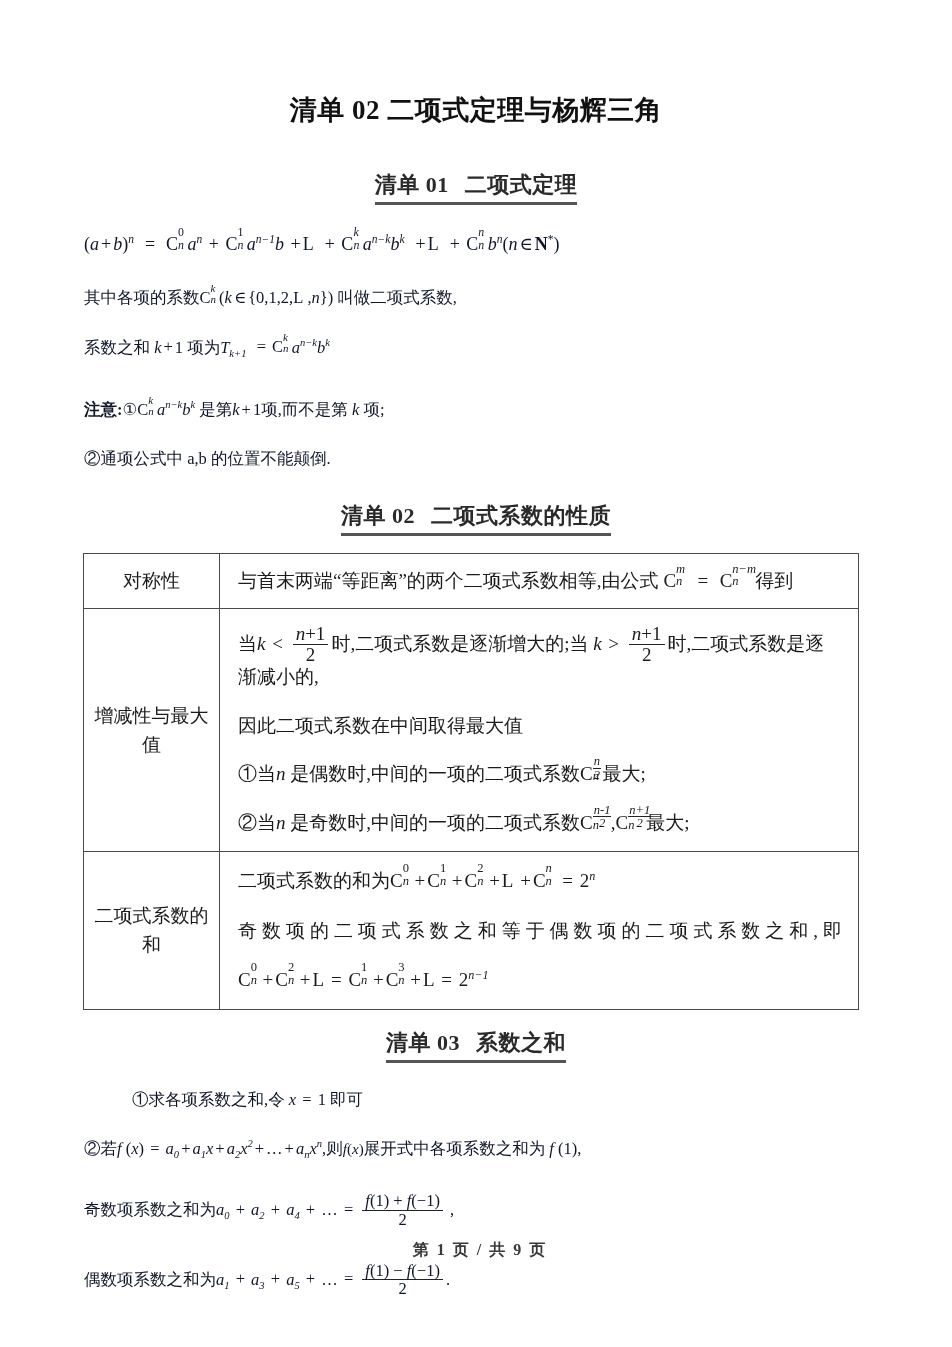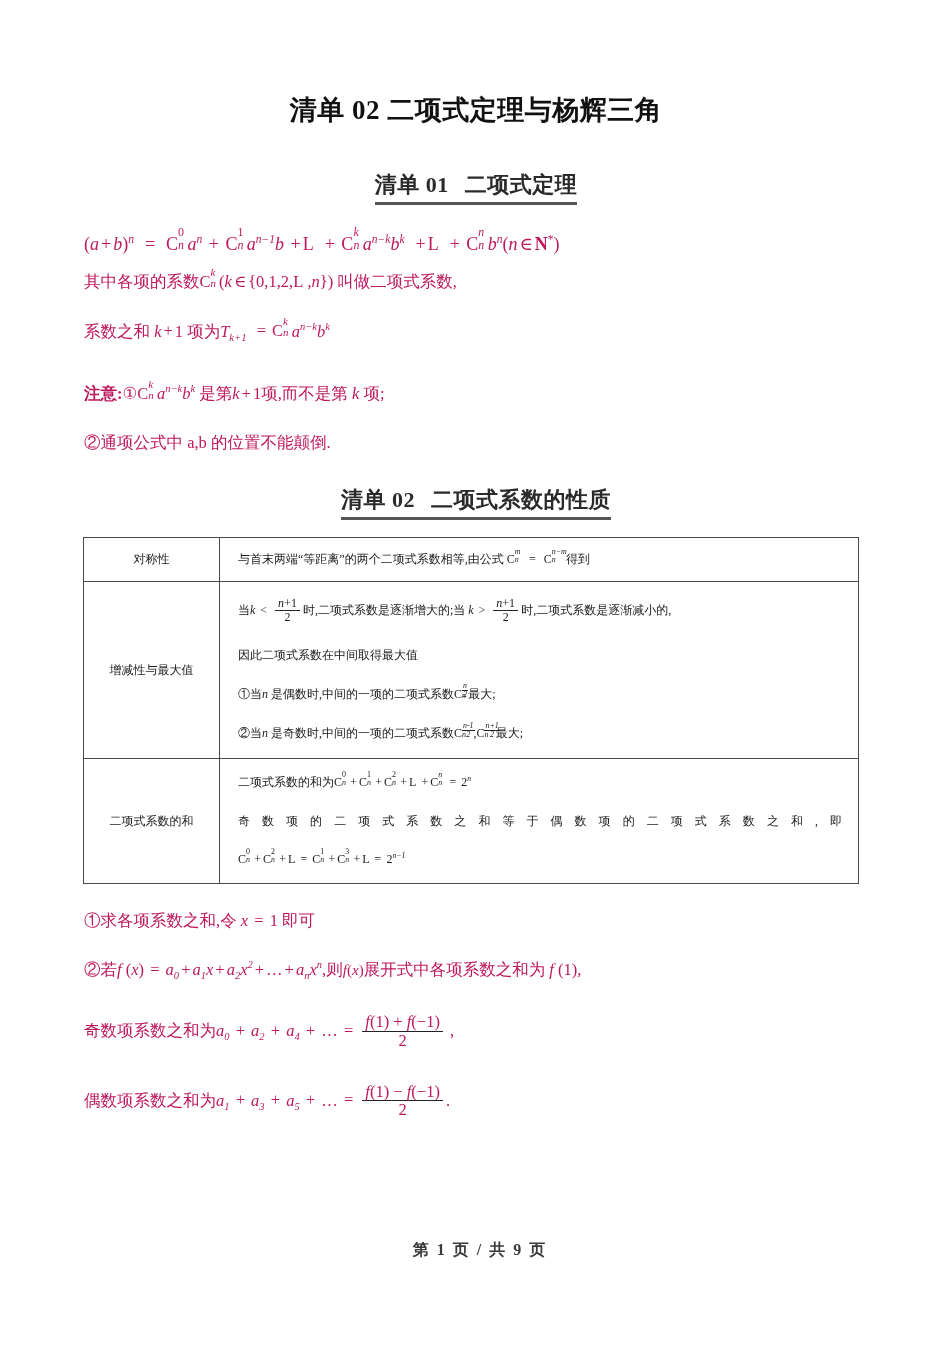--- a/index.html
+++ b/index.html
@@ -49,21 +49,21 @@
     letter-spacing: 0.5px;
   }
   .sh-gap { display: inline-block; width: 16px; }
 
   
   .para {
     font-size: 16.5px;
     line-height: 1.5;
     margin: 0;
     padding: 0 84px;
-    color: #be185d;
+    color: #0f172a;
   }
 
   
   .mi { font-style: italic; font-family: "Liberation Serif", serif; }
   .mr { font-style: normal; font-family: "Liberation Serif", serif; }
   .mb { font-weight: bold; font-style: normal; }
   .op { padding: 0 2px; }
 
   
   .comb {
@@ -123,21 +123,21 @@
   
   .props-table {
     width: 776px;
     margin: 0 0 0 83px;
     border-collapse: collapse;
     table-layout: fixed;
   }
   .props-table td {
     border: 1.3px solid #4a4a4a;
     vertical-align: middle;
-    font-size: 12px;
+    font-size: 19px;
     line-height: 1.55;
     color: #1b1b1b;
   }
   .props-table td.lab {
     width: 136px;
     text-align: center;
     padding: 10px 6px;
   }
   .props-table td.val {
     padding: 12px 16px 12px 18px;
@@ -182,21 +182,21 @@
     <span class="comb w1"><span class="cbase">C</span><span class="csup" style="font-style:normal;">1</span><span class="csub">n</span></span><span class="mi">a</span><sup class="s">n−1</sup><span class="mi">b</span>
     <span class="op">+</span><span class="mr">L</span>
     <span class="op">&nbsp;+</span>
     <span class="comb w1"><span class="cbase">C</span><span class="csup">k</span><span class="csub">n</span></span><span class="mi">a</span><sup class="s">n−k</sup><span class="mi">b</span><sup class="s">k</sup>
     <span class="op">&nbsp;+</span><span class="mr">L</span>
     <span class="op">&nbsp;+</span>
     <span class="comb w1"><span class="cbase">C</span><span class="csup">n</span><span class="csub">n</span></span><span class="mi">b</span><sup class="s">n</sup><span class="mr">(</span><span class="mi">n</span><span class="op">∈</span><span class="mb">N</span><sup class="sr">*</sup><span class="mr">)</span>
   </p>
 
 
-  <p class="para" style="margin-top:12px;">
+  <p class="para" style="margin-top:28px;">
     <span>其中各项的系数</span><span class="comb w1"><span class="cbase">C</span><span class="csup">k</span><span class="csub">n</span></span><span class="mr">(</span><span class="mi">k</span><span class="op">∈</span><span class="mr">{0,1,2,L&nbsp;,</span><span class="mi">n</span><span class="mr">})</span>&nbsp;<span>叫做二项式系数,</span>
   </p>
 
   <p class="para" style="margin-top:24px;">
     <span>系数之和</span>&nbsp;<span class="mi">k</span><span class="op">+</span><span class="mr">1</span>&nbsp;<span>项为</span><span class="mi">T</span><sub class="s">k+1</sub>
     <span class="op">&nbsp;=&nbsp;</span><span class="comb w1"><span class="cbase">C</span><span class="csup">k</span><span class="csub">n</span></span><span class="mi">a</span><sup class="s">n−k</sup><span class="mi">b</span><sup class="s">k</sup>
   </p>
 
   <p class="para" style="margin-top:36px;">
     <b>注意:</b><span>①</span><span class="comb w1"><span class="cbase">C</span><span class="csup">k</span><span class="csub">n</span></span><span class="mi">a</span><sup class="s">n−k</sup><span class="mi">b</span><sup class="s">k</sup>&nbsp;<span>是第</span><span class="mi">k</span><span class="op">+</span><span class="mr">1</span><span>项,而不是第</span>&nbsp;<span class="mi">k</span>&nbsp;<span>项;</span>
@@ -250,22 +250,27 @@
           </p>
           <p class="justified">奇数项的二项式系数之和等于偶数项的二项式系数之和,即</p>
           <p>
             <span class="comb w1"><span class="cbase">C</span><span class="csup" style="font-style:normal;">0</span><span class="csub">n</span></span><span class="op">+</span><span class="comb w1"><span class="cbase">C</span><span class="csup" style="font-style:normal;">2</span><span class="csub">n</span></span><span class="op">+</span><span class="mr">L</span><span class="op">&nbsp;=&nbsp;</span><span class="comb w1"><span class="cbase">C</span><span class="csup" style="font-style:normal;">1</span><span class="csub">n</span></span><span class="op">+</span><span class="comb w1"><span class="cbase">C</span><span class="csup" style="font-style:normal;">3</span><span class="csub">n</span></span><span class="op">+</span><span class="mr">L</span><span class="op">&nbsp;=&nbsp;</span><span class="mr">2</span><sup class="s">n−1</sup>
           </p>
         </td>
       </tr>
     </tbody>
   </table>
 
-
-  <p class="para" style="margin-top:25px;">
+  <div class="section-head" style="margin-top:18px;">
+    <span class="sh-inner">
+      <span>清单 03</span><span class="sh-gap"></span><span>系数之和</span>
+    </span>
+  </div>
+
+  <p class="para" style="margin-top:25px;margin-left:48px;">
     <span>①求各项系数之和,令</span>&nbsp;<span class="mi">x</span><span class="op">&nbsp;=&nbsp;</span><span class="mr">1</span>&nbsp;<span>即可</span>
   </p>
 
   <p class="para" style="margin-top:24px;">
     <span>②若</span><span class="mi">f</span>&nbsp;<span class="mr">(</span><span class="mi">x</span><span class="mr">)</span><span class="op">&nbsp;=&nbsp;</span><span class="mi">a</span><sub class="s">0</sub><span class="op">+</span><span class="mi">a</span><sub class="s">1</sub><span class="mi">x</span><span class="op">+</span><span class="mi">a</span><sub class="s">2</sub><span class="mi">x</span><sup class="s">2</sup><span class="op">+</span><span class="mr">…</span><span class="op">+</span><span class="mi">a</span><sub class="s">n</sub><span class="mi">x</span><sup class="s">n</sup><span>,则</span><span class="mi" style="font-size:0.92em;">f</span><span class="mr" style="font-size:0.92em;">(</span><span class="mi" style="font-size:0.92em;">x</span><span class="mr" style="font-size:0.92em;">)</span><span>展开式中各项系数之和为</span>&nbsp;<span class="mi">f</span>&nbsp;<span class="mr">(</span><span class="mr">1</span><span class="mr">)</span><span>,</span>
   </p>
 
   <p class="para" style="margin-top:30px;line-height:1.2;">
     <span>奇数项系数之和为</span><span class="mi">a</span><sub class="s">0</sub><span class="op">&nbsp;+&nbsp;</span><span class="mi">a</span><sub class="s">2</sub><span class="op">&nbsp;+&nbsp;</span><span class="mi">a</span><sub class="s">4</sub><span class="op">&nbsp;+&nbsp;</span><span class="mr">…</span><span class="op">&nbsp;=&nbsp;</span><span class="frac"><span class="num"><span class="mi">f</span>(1)&nbsp;+&nbsp;<span class="mi">f</span>(−1)</span><span class="den">2</span></span>&nbsp;<span>,</span>
   </p>

